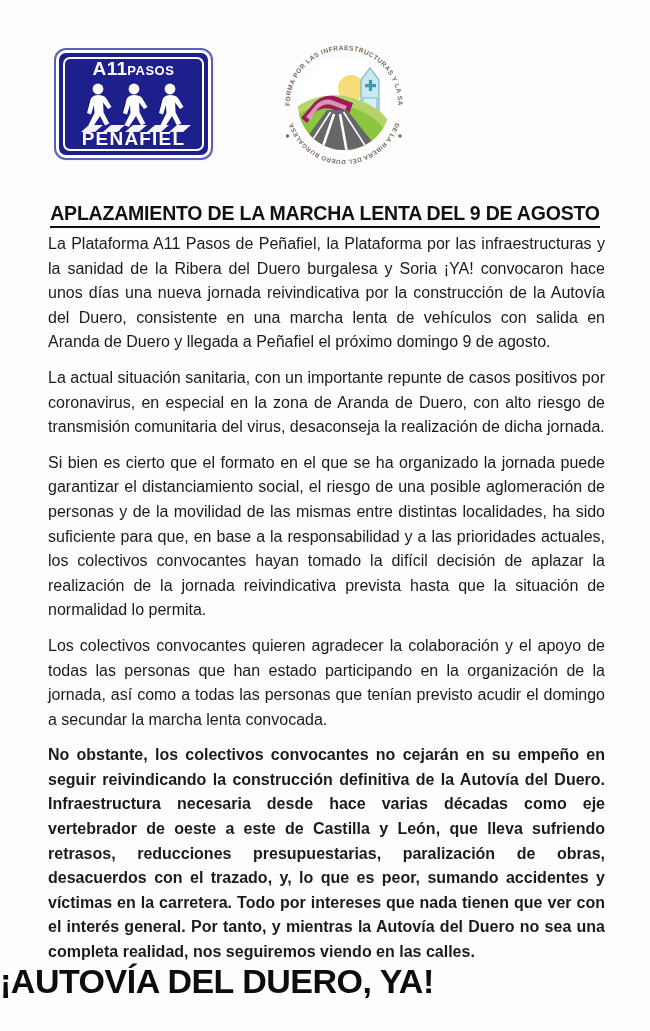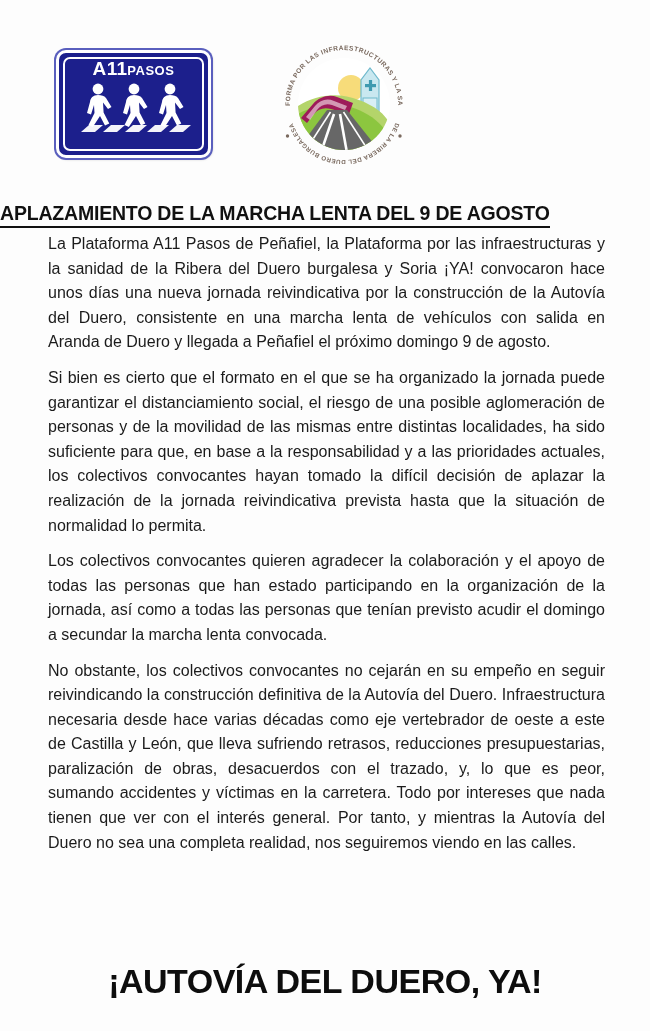--- a/index.html
+++ b/index.html
@@ -104,21 +104,21 @@
     width: 140px;
     height: 116px;
   }
 
   
   .doc-title {
     position: absolute;
     top: 189px;
     left: 0;
     width: 650px;
-    text-align: left;
+    text-align: center;
     font-size: 19.5px;
     font-weight: bold;
     letter-spacing: -0.2px;
     color: #111111;
   }
   .doc-title span {
     border-bottom: 2px solid #111111;
     padding-bottom: 2px;
   }
 
@@ -131,29 +131,29 @@
   }
   .para {
     text-align: justify;
     text-justify: inter-word;
     font-size: 16px;
     line-height: 24.6px;
     margin: 0 0 11px 0;
     color: #1b1b1b;
     hyphens: none;
   }
-  .para:last-child { margin-bottom: 12px; }
+  .para:last-child { margin-bottom: 12px; font-weight: bold; }
 
   
   .slogan {
     position: absolute;
     top: 962px;
     left: 0;
     width: 650px;
-    text-align: center;
+    text-align: left;
     font-size: 34px;
     font-weight: bold;
     letter-spacing: -0.5px;
     color: #0d0d0d;
   }
 </style>
 </head>
 <body>
 
 <div class="page">
@@ -187,20 +187,21 @@
               <path d="M13 12 C8 12 5.4 15 5 19 L2 30 L6 31.5 L9 22 L9.5 30 L3.5 42 L7.8 44 L15 33 L20 42.5 L24.3 40.5 L18.6 29.5 L18 19.5 L23 26 L26.5 24 L21 15 C19.2 12.8 16.6 12 13 12 Z"></path>
             </g>
 
             <g transform="translate(98,2)">
               <circle cx="13" cy="6" r="5.4"></circle>
               <path d="M13 12 C8 12 5.4 15 5 19 L2 30 L6 31.5 L9 22 L9.5 30 L3.5 42 L7.8 44 L15 33 L20 42.5 L24.3 40.5 L18.6 29.5 L18 19.5 L23 26 L26.5 24 L21 15 C19.2 12.8 16.6 12 13 12 Z"></path>
             </g>
           </g>
         </svg>
       </div>
+      <div class="a11-bottom">PEÑAFIEL</div>
     </div>
 
     <div class="logo-plataforma">
       <svg viewBox="0 0 135 120" width="135" height="120" xmlns="http://www.w3.org/2000/svg">
         <defs>
           <clipPath id="roundClip">
             <circle cx="67" cy="60" r="46"></circle>
           </clipPath>
           <path id="arcTop" d="M 13,60 A 54,54 0 0 1 121,60" fill="none"></path>
           <path id="arcBot" d="M 121,62 A 54,54 0 0 1 13,62" fill="none"></path>
@@ -247,20 +248,21 @@
     </div>
 
   </div>
 
   <h1 class="doc-title">
     <span>APLAZAMIENTO DE LA MARCHA LENTA DEL 9 DE AGOSTO</span>
   </h1>
 
   <div class="body-text">
     <p class="para">La Plataforma A11 Pasos de Peñafiel, la Plataforma por las infraestructuras y la sanidad de la Ribera del Duero burgalesa y Soria ¡YA! convocaron hace unos días una nueva jornada reivindicativa por la construcción de la Autovía del Duero, consistente en una marcha lenta de vehículos con salida en Aranda de Duero y llegada a Peñafiel el próximo domingo 9 de agosto.</p>
+    <p class="para">La actual situación sanitaria, con un importante repunte de casos positivos por coronavirus, en especial en la zona de Aranda de Duero, con alto riesgo de transmisión comunitaria del virus, desaconseja la realización de dicha jornada.</p>
     <p class="para">Si bien es cierto que el formato en el que se ha organizado la jornada puede garantizar el distanciamiento social, el riesgo de una posible aglomeración de personas y de la movilidad de las mismas entre distintas localidades, ha sido suficiente para que, en base a la responsabilidad y a las prioridades actuales, los colectivos convocantes hayan tomado la difícil decisión de aplazar la realización de la jornada reivindicativa prevista hasta que la situación de normalidad lo permita.</p>
     <p class="para">Los colectivos convocantes quieren agradecer la colaboración y el apoyo de todas las personas que han estado participando en la organización de la jornada, así como a todas las personas que tenían previsto acudir el domingo a secundar la marcha lenta convocada.</p>
     <p class="para">No obstante, los colectivos convocantes no cejarán en su empeño en seguir reivindicando la construcción definitiva de la Autovía del Duero. Infraestructura necesaria desde hace varias décadas como eje vertebrador de oeste a este de Castilla y León, que lleva sufriendo retrasos, reducciones presupuestarias, paralización de obras, desacuerdos con el trazado, y, lo que es peor, sumando accidentes y víctimas en la carretera. Todo por intereses que nada tienen que ver con el interés general. Por tanto, y mientras la Autovía del Duero no sea una completa realidad, nos seguiremos viendo en las calles.</p>
   </div>
 
   <div class="slogan">¡AUTOVÍA DEL DUERO, YA!</div>
 
 </div>
 
 </body></html>

